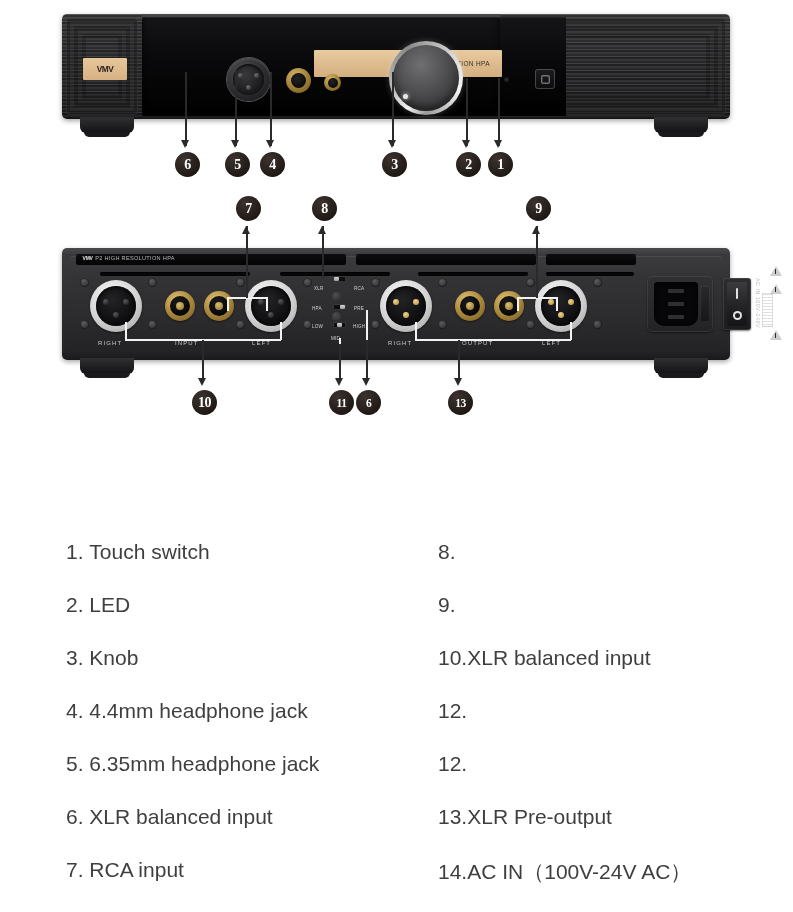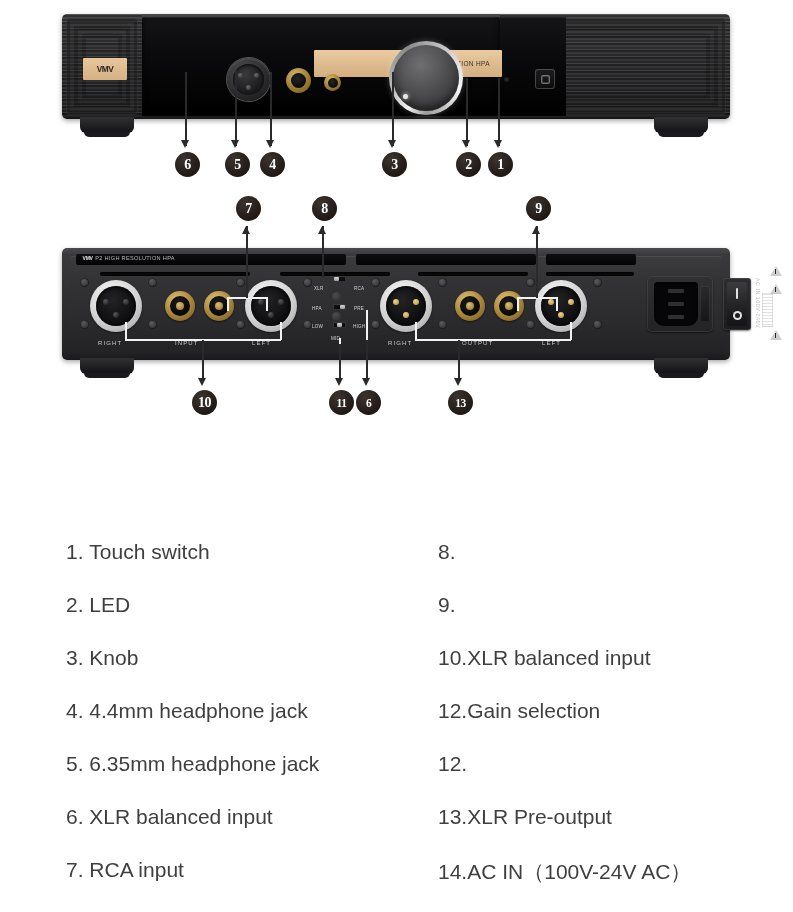--- a/index.html
+++ b/index.html
@@ -601,21 +601,20 @@
       </div>
       <div class="legend-item">
         <span class="legend-num">9.  </span>
       </div>
       <div class="legend-item">
         <span class="legend-num">10.</span>
         <span class="legend-text">XLR balanced input</span>
       </div>
       <div class="legend-item">
         <span class="legend-num">12.</span>
-        <span class="legend-text">Gain selection</span>
       </div>
       <div class="legend-item">
         <span class="legend-num">12.</span>
       </div>
       <div class="legend-item">
         <span class="legend-num">13.</span>
         <span class="legend-text">XLR Pre-output</span>
       </div>
       <div class="legend-item">
         <span class="legend-num">14.</span>

